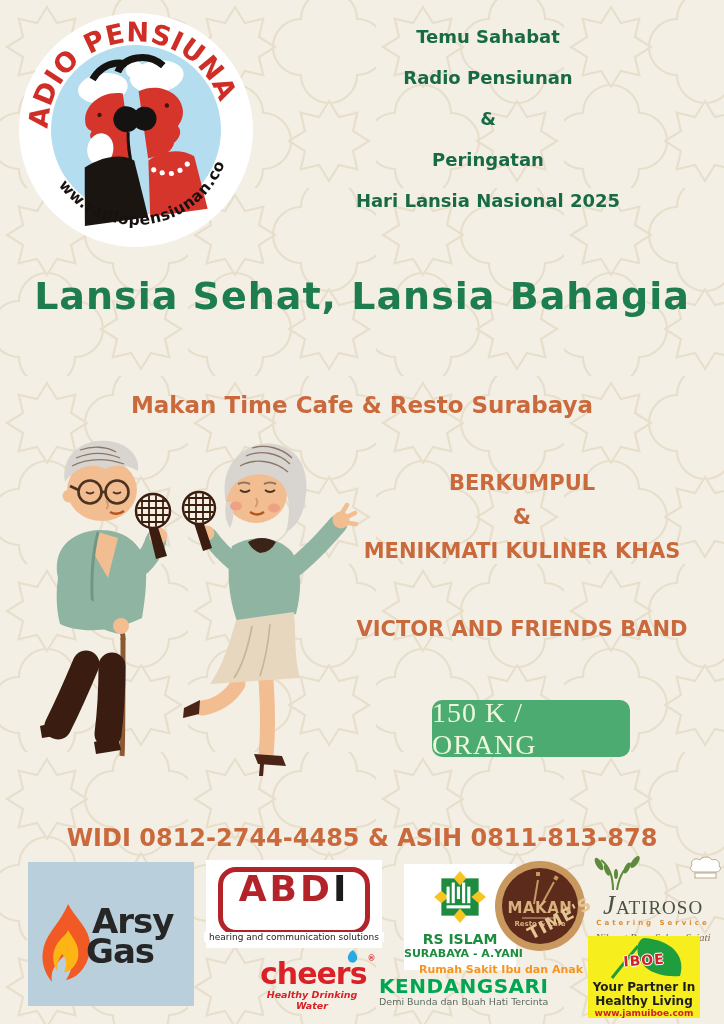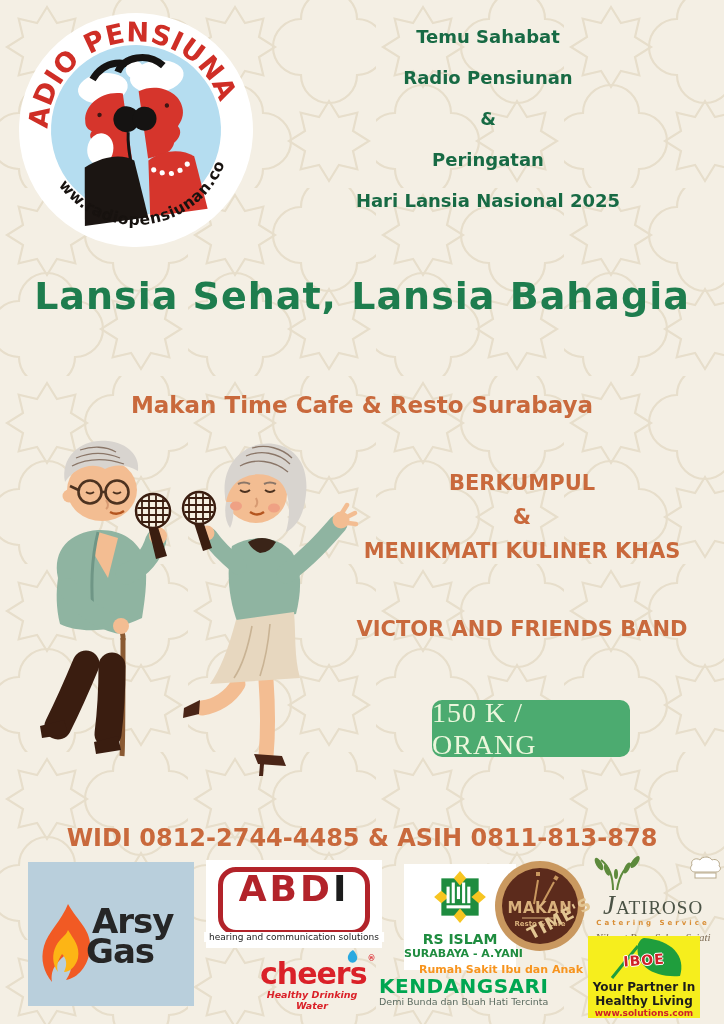--- a/index.html
+++ b/index.html
@@ -410,16 +410,16 @@
 
   <div class="sp sp-iboe">
     <div class="iboe-leaf-wrap">
       <svg width="112" height="46" viewBox="0 0 112 46" xmlns="http://www.w3.org/2000/svg">
         <path d="M56,2 C84,4 98,20 92,40 C66,42 46,30 50,8 C52,4 54,2 56,2 Z" fill="#1f9e3d"></path>
         <path d="M50,10 C40,22 32,32 24,42" stroke="#1f9e3d" stroke-width="3" fill="none"></path>
       </svg>
       <div class="iboe-name">IBOE</div>
     </div>
     <div class="iboe-tagline">Your Partner In Healthy Living</div>
-    <div class="iboe-web">www.solutions.com</div>
+    <div class="iboe-web">www.jamuiboe.com</div>
   </div>
 
 </div>
 
 </body></html>

